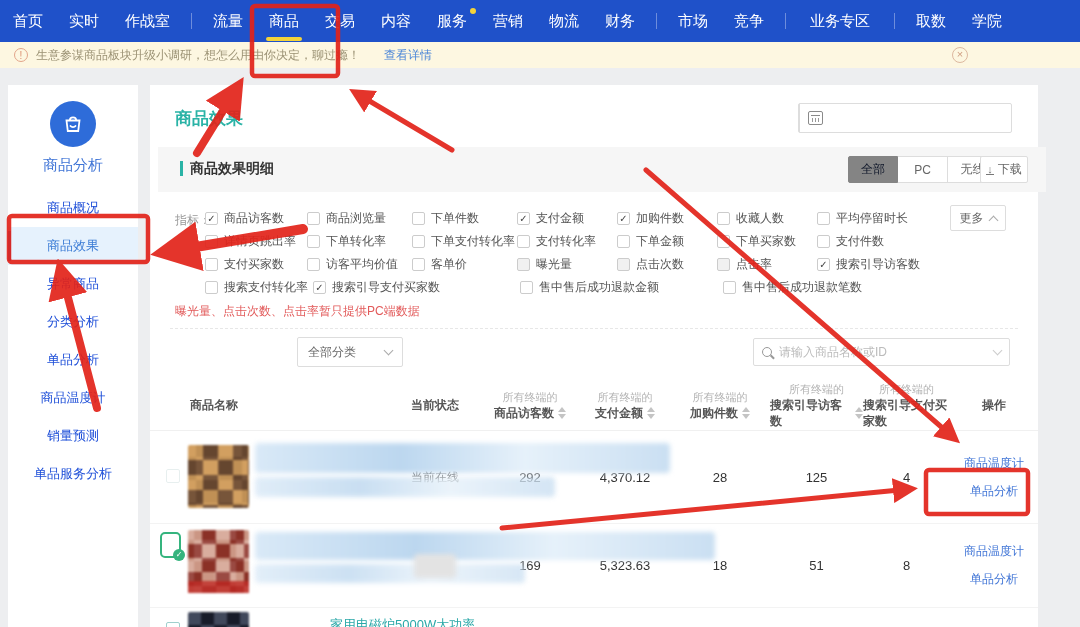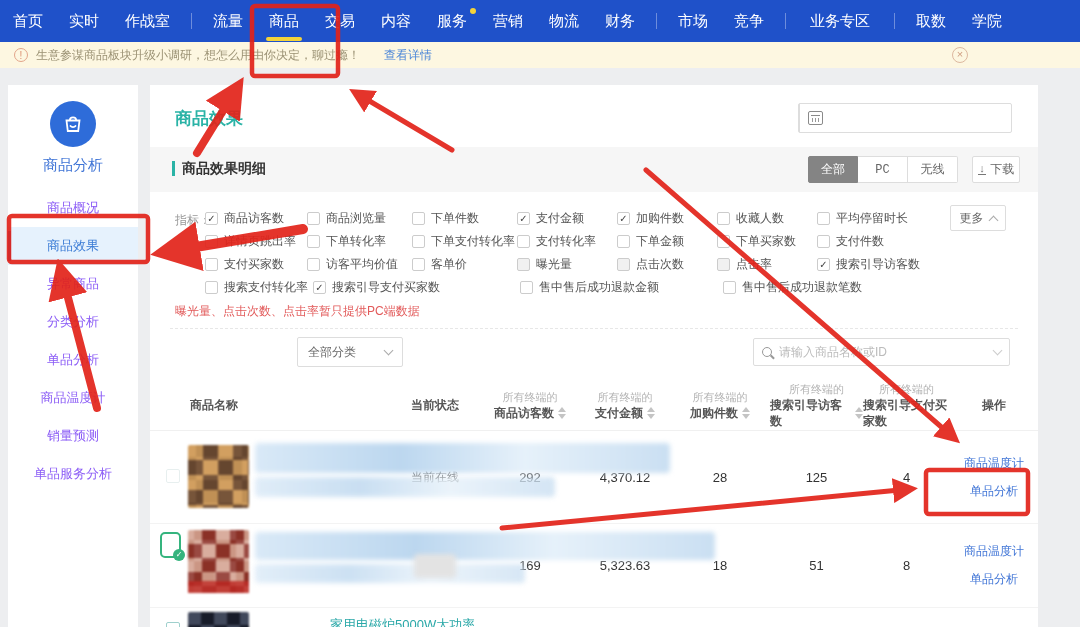--- a/index.html
+++ b/index.html
@@ -24,45 +24,45 @@
   .close-x { position:absolute; left:952px; top:5px; width:16px; height:16px; border:1px solid #ddb9a0; border-radius:50%;
              color:#cf9f82; font-size:11px; line-height:13px; text-align:center; cursor:pointer; }
 
   
   .sidebar { position:absolute; left:8px; top:85px; width:130px; height:542px; background:#fff; }
   .side-head { text-align:center; padding-top:16px; }
   .side-ic { width:46px; height:46px; border-radius:50%; background:#2e6cd9; margin:0 auto; display:flex; align-items:center; justify-content:center; }
   .side-module { margin-top:9px; color:#3f74d6; font-size:15px; }
   .side-menu { margin-top:14px; }
   .side-item { position:relative; height:38px; display:flex; align-items:center; justify-content:center;
-               font-size:13px; color:#8b5cf6; cursor:pointer; }
+               font-size:13px; color:#1d4ed8; cursor:pointer; }
   .side-item.active { background:#e6f2fd; color:#3a7bd5; }
   .side-item.active::before { content:""; position:absolute; left:0; top:4px; bottom:4px; width:3px; background:#3a7bd5; }
 
   
   .main { position:absolute; left:150px; top:85px; width:888px; height:542px; background:#fff; }
   .page-title { position:absolute; left:25px; top:22px; font-size:17px; font-weight:bold; color:#2ab3a6; }
 
   .date-picker { position:absolute; left:648px; top:18px; width:214px; height:30px; display:flex; border:1px solid #ddd; border-radius:2px; background:#fff; cursor:pointer; }
   .date-text { flex:1; display:flex; align-items:center; justify-content:center; font-size:12px; color:#666; white-space:nowrap; }
   .date-icbox { width:32px; border-left:1px solid #ddd; display:flex; align-items:center; justify-content:center; }
   .cal { width:15px; height:14px; border:1px solid #8a8a8a; border-radius:2px; position:relative; }
   .cal::before { content:""; position:absolute; left:2px; right:2px; top:3px; height:1px; background:#8a8a8a; }
   .cal::after { content:""; position:absolute; left:3px; top:6px; width:8px; height:4px;
                 background:repeating-linear-gradient(90deg,#999 0 1px,transparent 1px 3px); }
 
-  .section-bar { position:absolute; left:0; top:62px; width:888px; height:45px; background:#f6f6f6;font-family:Liberation Mono, monospace; }
+  .section-bar { position:absolute; left:8px; top:62px; width:888px; height:45px; background:#f6f6f6; }
   .section-title { position:absolute; left:22px; top:13px; font-size:14px; font-weight:bold; color:#333; padding-left:10px; }
   .section-title::before { content:""; position:absolute; left:0; top:1px; width:3px; height:15px; background:#2ab3a6; }
   .seg { position:absolute; left:658px; top:9px; display:flex; }
   .seg-btn { width:50px; height:27px; border:1px solid #ddd; border-left:none; background:#fff; color:#666;
              font-size:12px; display:flex; align-items:center; justify-content:center; cursor:pointer; }
   .seg-btn:first-child { border-left:1px solid #ddd; border-radius:2px 0 0 2px; }
   .seg-btn:last-child { border-radius:0 2px 2px 0; }
-  .seg-btn.active { background:#848484; border-color:#848484; color:#ffffff; }
+  .seg-btn.active { background:#848484; border-color:#848484; color:#0f172a;margin-left:32px; }
   .dl-btn { position:absolute; left:822px; top:9px; width:48px; height:27px; border:1px solid #ddd; border-radius:2px;
             background:#fff; color:#666; font-size:12px; display:flex; align-items:center; justify-content:center; gap:4px; cursor:pointer; }
   .dl-ic { font-size:11px; line-height:9px; color:#777; border-bottom:1.5px solid #777; padding:0 1px; }
 
   
   .metrics-label { position:absolute; left:25px; top:127px; font-size:12px; color:#999; }
   .metrics { position:absolute; left:0; top:122px; width:888px; }
   .mrow { display:flex; align-items:center; height:23px; padding-left:55px; font-size:12px; color:#555; }
   .mitem { display:flex; align-items:center; cursor:pointer; }
   .mr137 .mitem:nth-child(1){width:102px;} .mr137 .mitem:nth-child(2){width:105px;}

